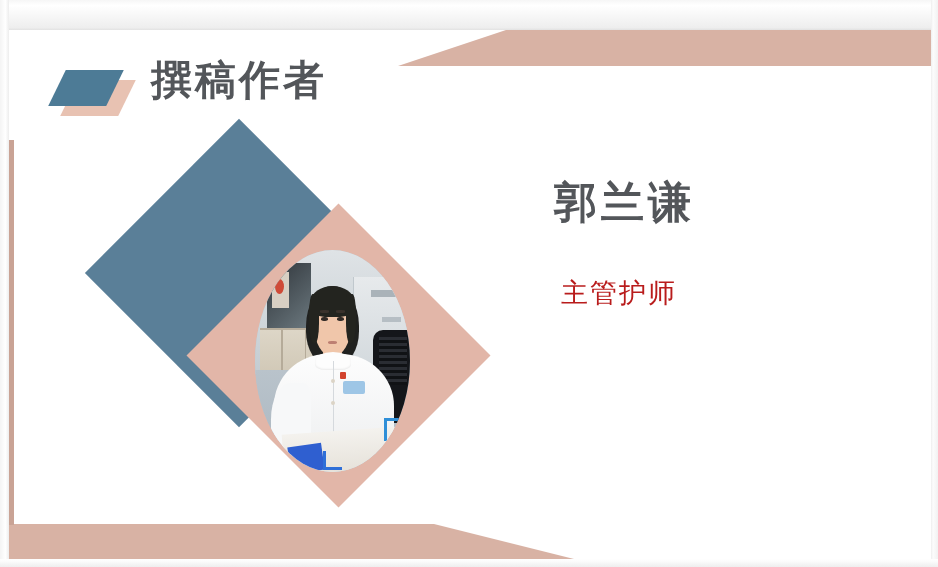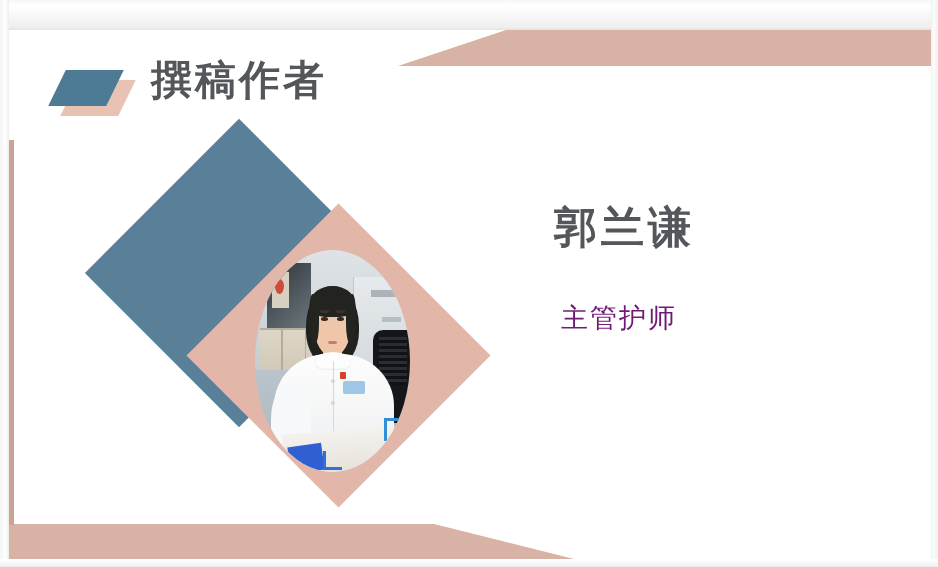--- a/index.html
+++ b/index.html
@@ -306,41 +306,41 @@
   }
   .ph-tag-right {
     position: absolute; right: 4%; bottom: 14%; width: 11%; height: 9%;
     border-left: 3px solid #2f8fd8;
     border-top: 3px solid #2f8fd8;
   }
 
   
   .info-col {
     position: absolute;
-    left: 520px; top: 176px;
+    left: 520px; top: 151px;
     width: 360px;
   }
   .person-name {
     font-size: 43px;
     font-weight: bold;
     color: #53565a;
     letter-spacing: 4px;
     line-height: 1;
     margin: 0 0 56px 25px;
   }
   .person-dept {
     font-size: 27px;
     color: #55585c;
     letter-spacing: 2px;
     line-height: 1;
     margin: 0 0 48px 32px;
   }
   .person-title {
     font-size: 27px;
-    color: #701a75;
+    color: #b91c1c;
     letter-spacing: 2px;
     line-height: 1;
     margin: 0 0 0 32px;
   }
 </style>
 </head>
 <body>
 
 <div id="slide-root">
 

